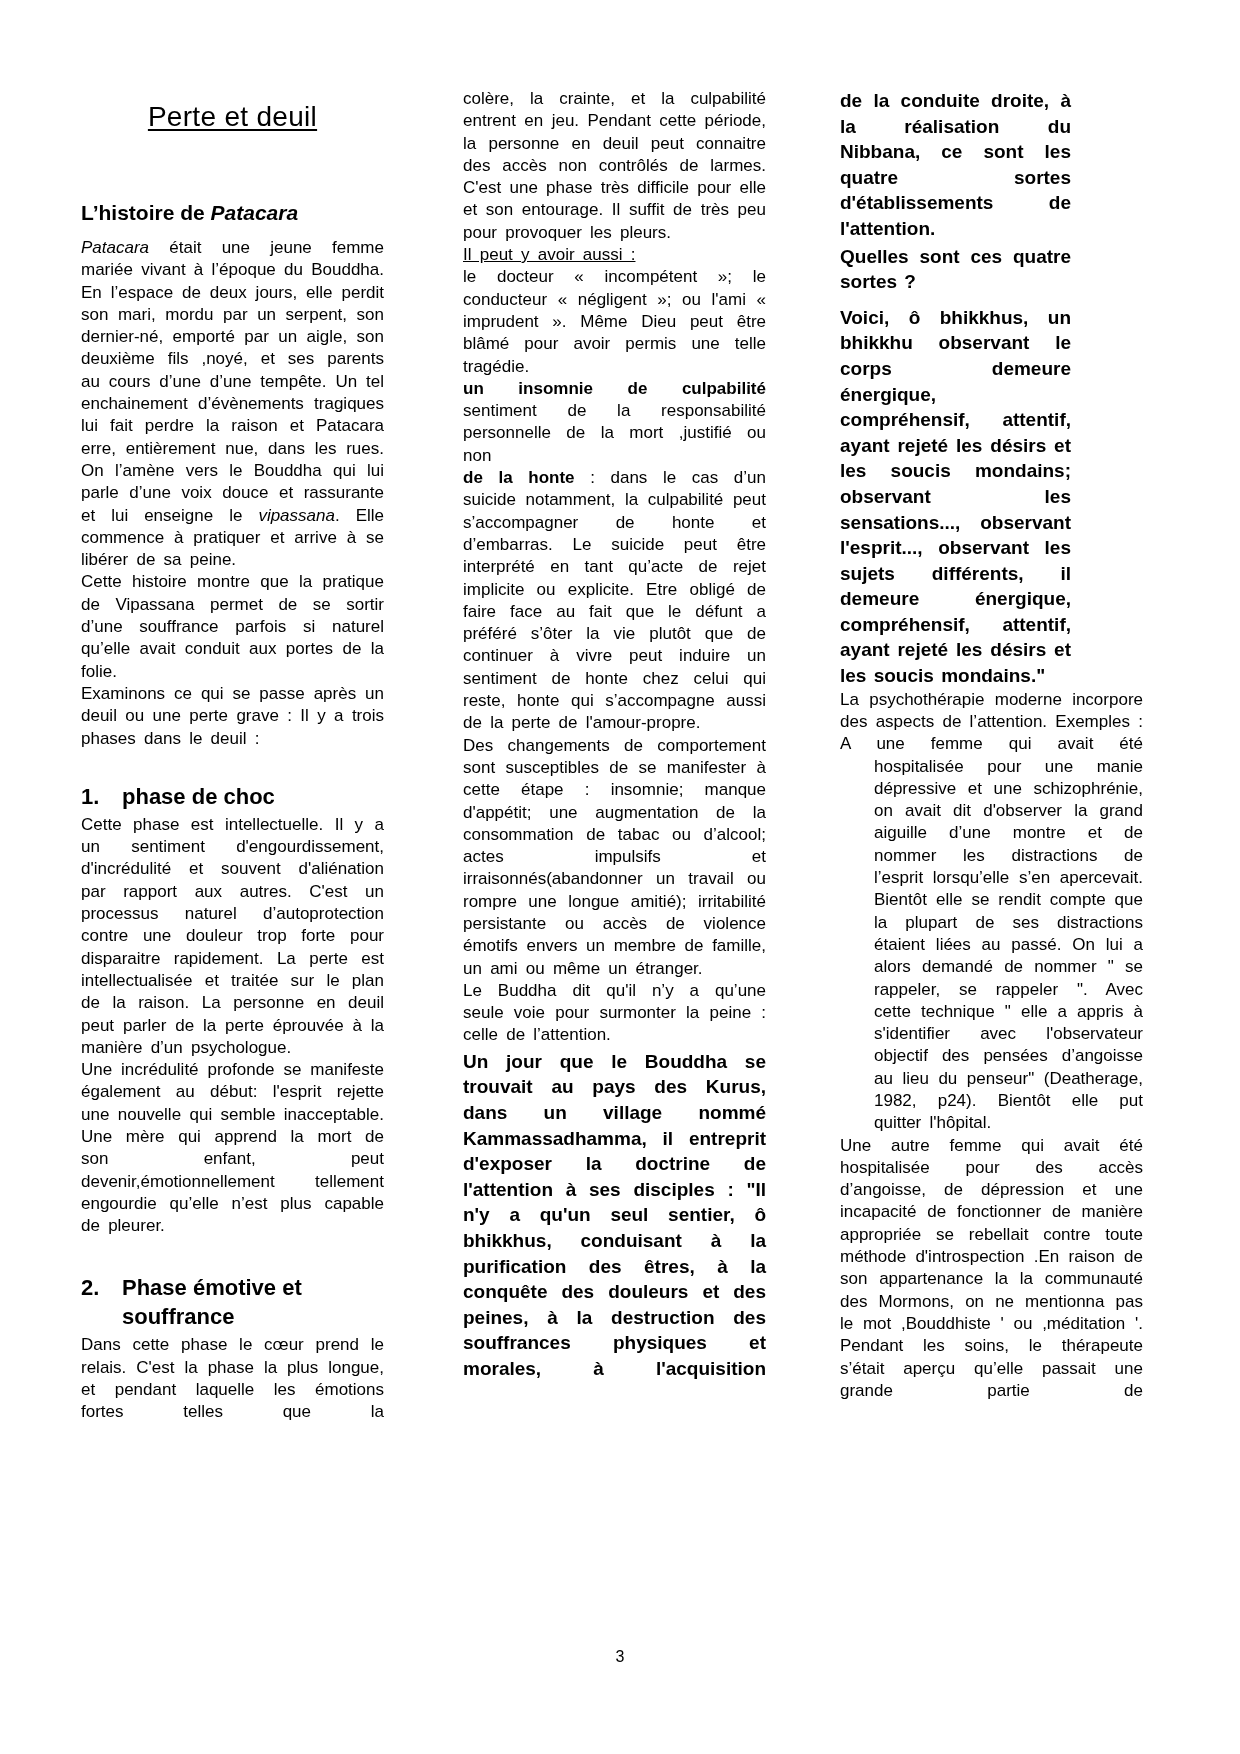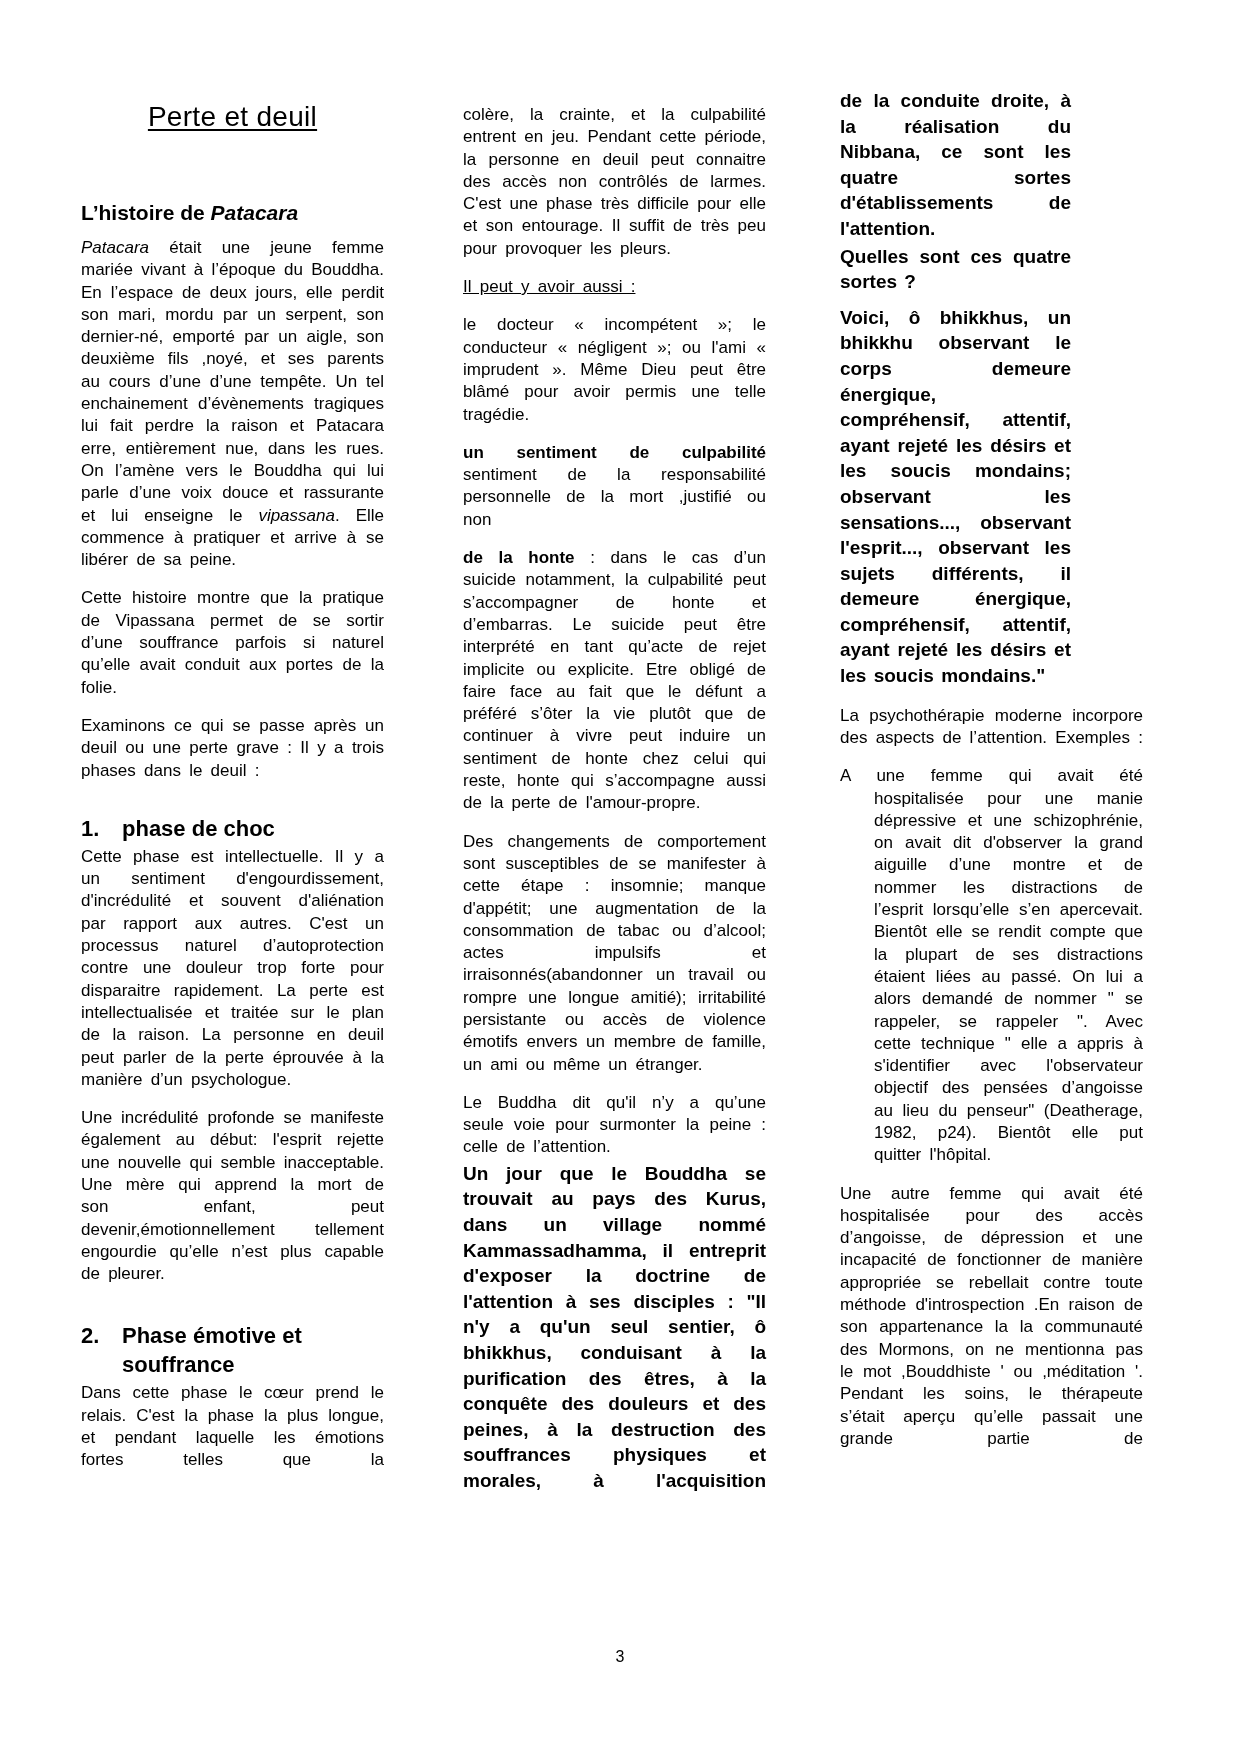--- a/index.html
+++ b/index.html
@@ -16,21 +16,21 @@
 
   .doc-title {
     margin-top:13px; font-size:28px; font-weight:400;
     text-align:center; text-decoration:underline; text-underline-offset:3px;
     letter-spacing:0.3px;
   }
   .section-heading { margin-top:68px; font-size:21px; font-weight:bold; }
   .section-heading .italic { font-style:italic; }
 
   .body-text {
-    margin-top:16px; font-size:17px; line-height:22.3px;
+    margin-top:0; font-size:17px; line-height:22.3px;
     text-align:justify; word-spacing:3.5px;
   }
   .first-para { margin-top:12px; }
   .italic { font-style:italic; }
   .bold-lead { font-weight:bold; }
   .underlined { text-decoration:underline; }
 
   .num-heading { display:flex; font-weight:bold; font-size:22px; line-height:29px; }
   .num-heading .num { flex:0 0 41px; }
   .gap-before-h1 { margin-top:32px; }
@@ -89,21 +89,21 @@
   </div>
 
   <div class="col" id="col2">
     <p class="body-text">colère, la crainte, et la culpabilité entrent en jeu. Pendant cette période, la personne en deuil peut connaitre des accès non contrôlés de larmes. C'est une phase très difficile pour elle et son entourage. Il suffit de très peu pour provoquer les pleurs.</p>
 
     <p class="body-text"><span class="underlined">Il peut y avoir aussi :</span></p>
 
 
     <p class="body-text">le docteur « incompétent »;  le conducteur « négligent »;  ou l'ami « imprudent ».  Même Dieu peut être blâmé pour avoir permis une telle tragédie.</p>
 
-    <p class="body-text"><span class="bold-lead">un sentiment de culpabilité</span><span> sentiment de la responsabilité personnelle de la mort ,justifié ou non</span></p>
+    <p class="body-text"><span class="bold-lead">un insomnie de culpabilité</span><span> sentiment de la responsabilité personnelle de la mort ,justifié ou non</span></p>
 
     <p class="body-text"><span class="bold-lead">de la honte</span><span> : dans le cas d’un suicide notamment, la culpabilité peut s’accompagner de honte et d’embarras.  Le suicide peut être interprété en tant qu’acte de rejet implicite ou explicite. Etre obligé de faire face au fait que le défunt a préféré s’ôter la vie plutôt que de continuer à vivre peut induire un sentiment de honte chez celui qui reste, honte qui s’accompagne aussi de la perte de l'amour-propre.</span></p>
 
     <p class="body-text">Des changements de comportement sont susceptibles de se manifester à cette étape : insomnie;  manque d'appétit; une augmentation de la consommation de tabac ou d’alcool;  actes impulsifs et irraisonnés(abandonner un travail ou rompre une longue amitié); irritabilité persistante ou accès de violence émotifs envers un membre de famille, un ami ou même un étranger.</p>
 
     <p class="body-text blank-before">Le Buddha dit qu'il n’y a qu’une seule voie pour surmonter la peine : celle de l’attention.</p>
 
     <p class="quote-bold jlast">Un jour que le Bouddha se trouvait au pays des Kurus, dans un village nommé Kammassadhamma, il entreprit d'exposer la doctrine de l'attention à ses disciples : "Il n'y a qu'un seul sentier, ô bhikkhus, conduisant à la purification des êtres, à la conquête des douleurs et des peines, à la destruction des souffrances physiques et morales, à l'acquisition</p>
   </div>
 

